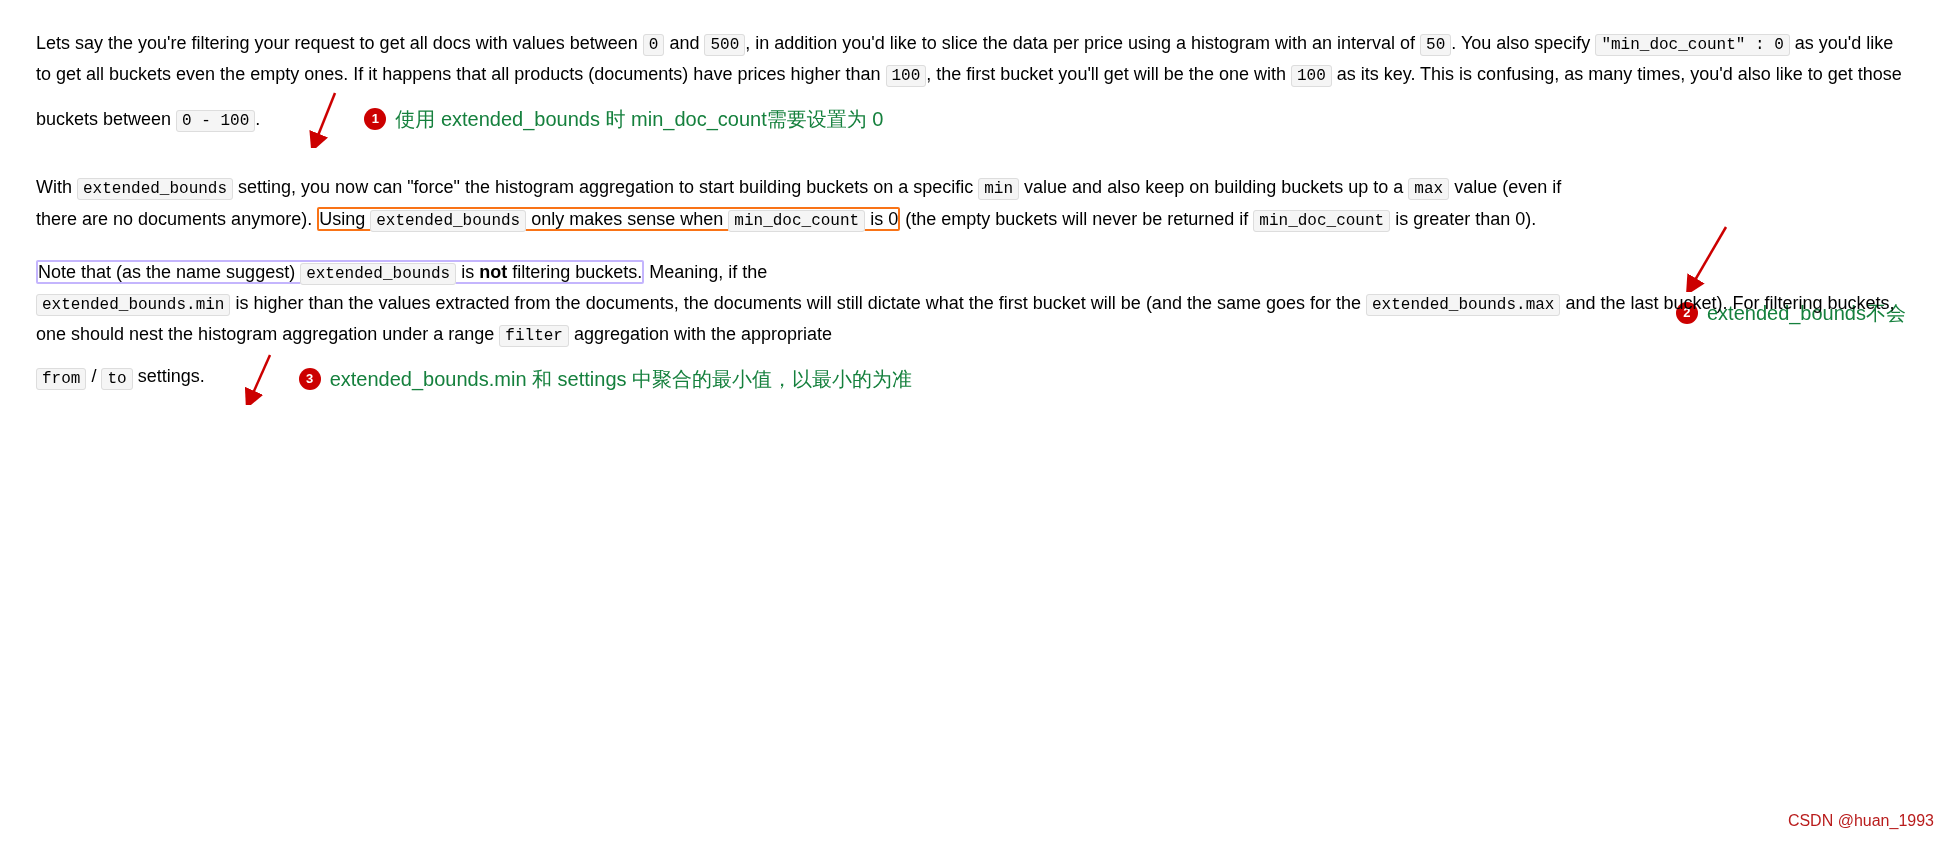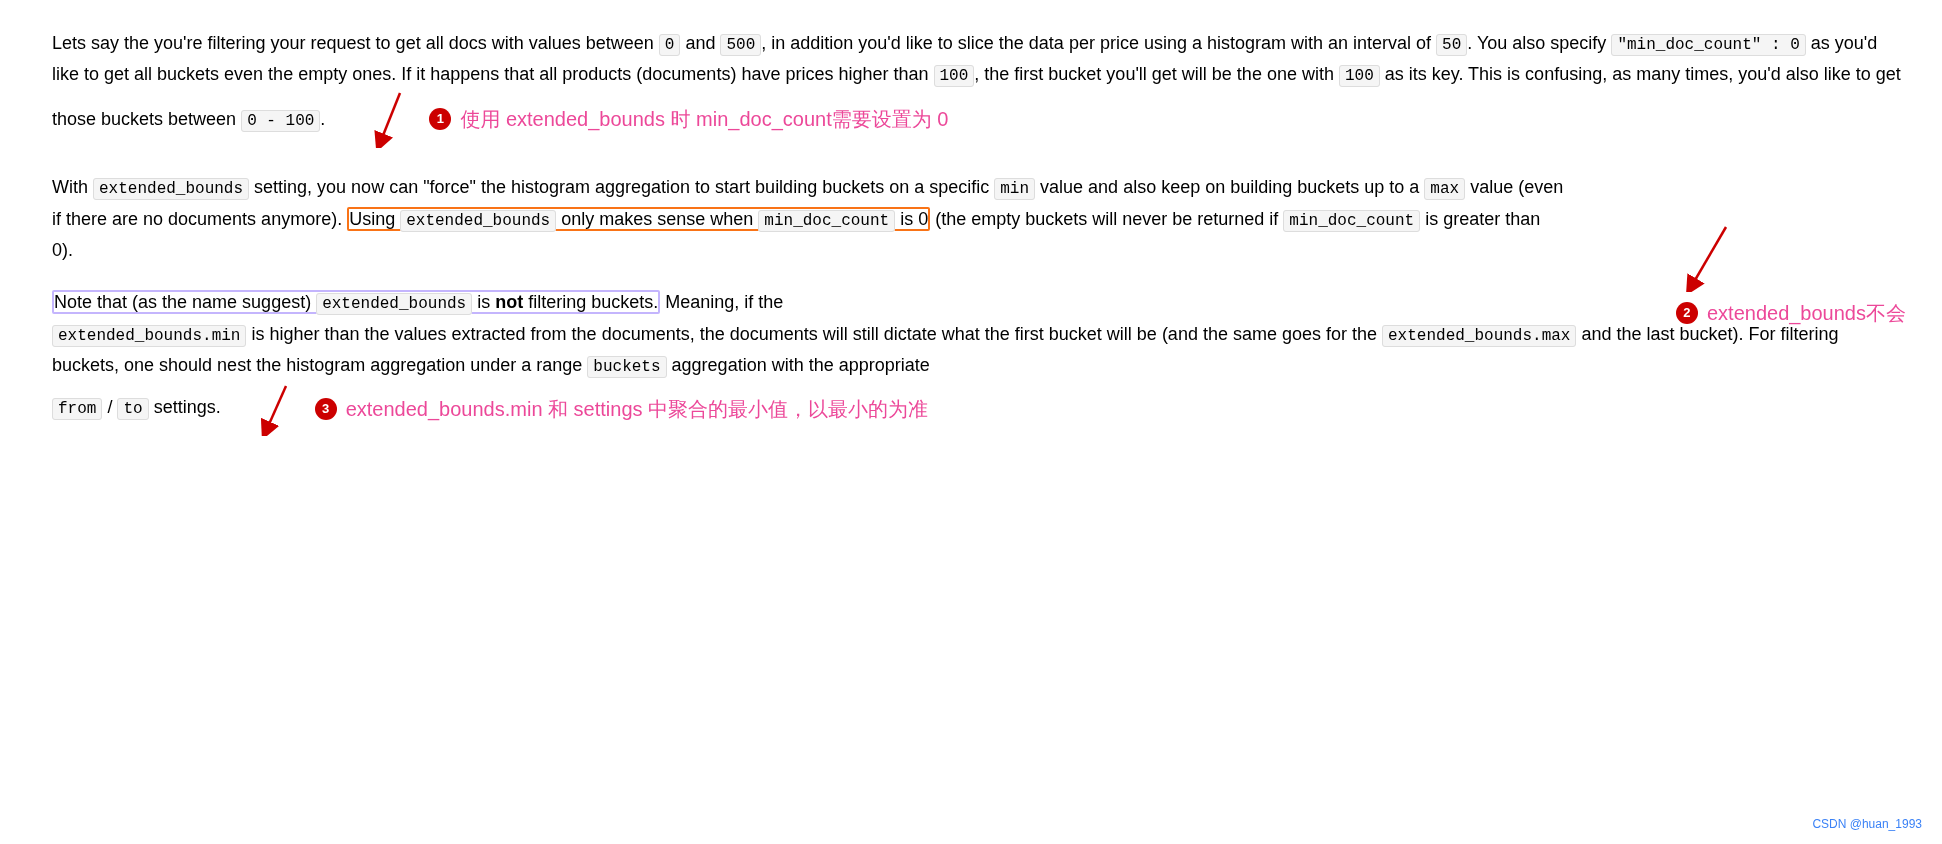--- a/index.html
+++ b/index.html
@@ -18,21 +18,21 @@
       background: #f5f5f5;
       border: 1px solid #ddd;
       border-radius: 3px;
       padding: 1px 5px;
     }
     .paragraph {
       margin-bottom: 22px;
       position: relative;
     }
     .annotation {
-      color: #ec4899;
+      color: #15803d;
       font-size: 20px;
       font-weight: normal;
       white-space: nowrap;
     }
     .annotation-circle {
       display: inline-flex;
       align-items: center;
       justify-content: center;
       width: 22px;
       height: 22px;
@@ -40,28 +40,27 @@
       color: #fff;
       border-radius: 50%;
       font-size: 13px;
       font-weight: bold;
       margin-right: 4px;
       vertical-align: middle;
       flex-shrink: 0;
     }
     .main-content {
       position: relative;
-      margin-left: 16px;
     }
     .watermark {
       position: fixed;
       bottom: 10px;
-      right: 20px;
-      font-size: 12px;
-      color: #3b82f6;
+      right: 8px;
+      font-size: 16px;
+      color: #b91c1c;
     }
   </style>
 </head>
 <body>
 
 <div class="main-content">
 
   <div class="paragraph" style="position:relative;">
     <span>
       Lets say the you're filtering your request to get all docs with values between
@@ -140,21 +139,21 @@
     <span style="border: 2px solid #c4b5fd; border-radius: 2px; display:inline;">Note that (as the name suggest)
     <code class="code-inline">extended_bounds</code>
     is <strong>not</strong> filtering buckets.</span>
     Meaning, if the<br>
     <code class="code-inline">extended_bounds.min</code>
     is higher than the values extracted from the documents, the documents will still dictate
     what the first bucket will be (and the same goes for the
     <code class="code-inline">extended_bounds.max</code>
     and the last bucket). For filtering
     buckets, one should nest the histogram aggregation under a range
-    <code class="code-inline">buckets</code>
+    <code class="code-inline">filter</code>
     aggregation with the appropriate<br>
     <code class="code-inline">from</code>
     /
     <code class="code-inline">to</code>
     settings.
 
     
     <span style="display:inline-block; margin-left: 30px;">
       
       <svg width="50" height="55" style="display:inline-block; vertical-align:middle; margin-right:4px;">

